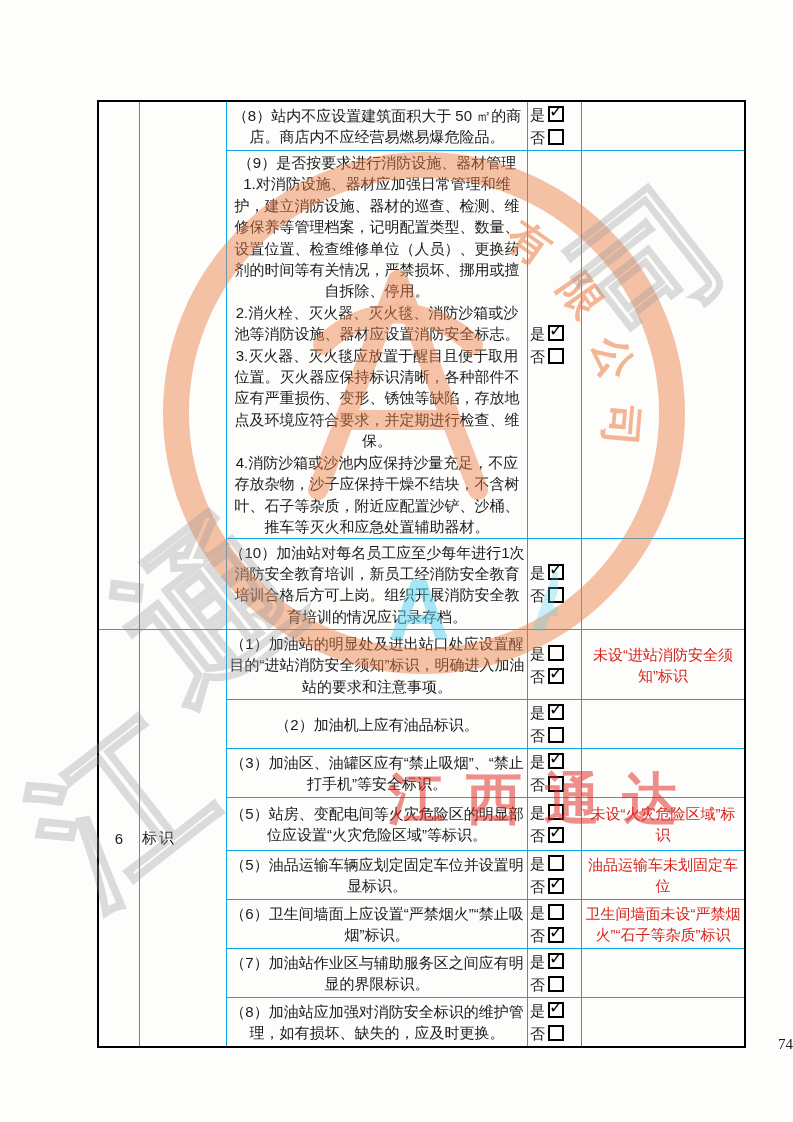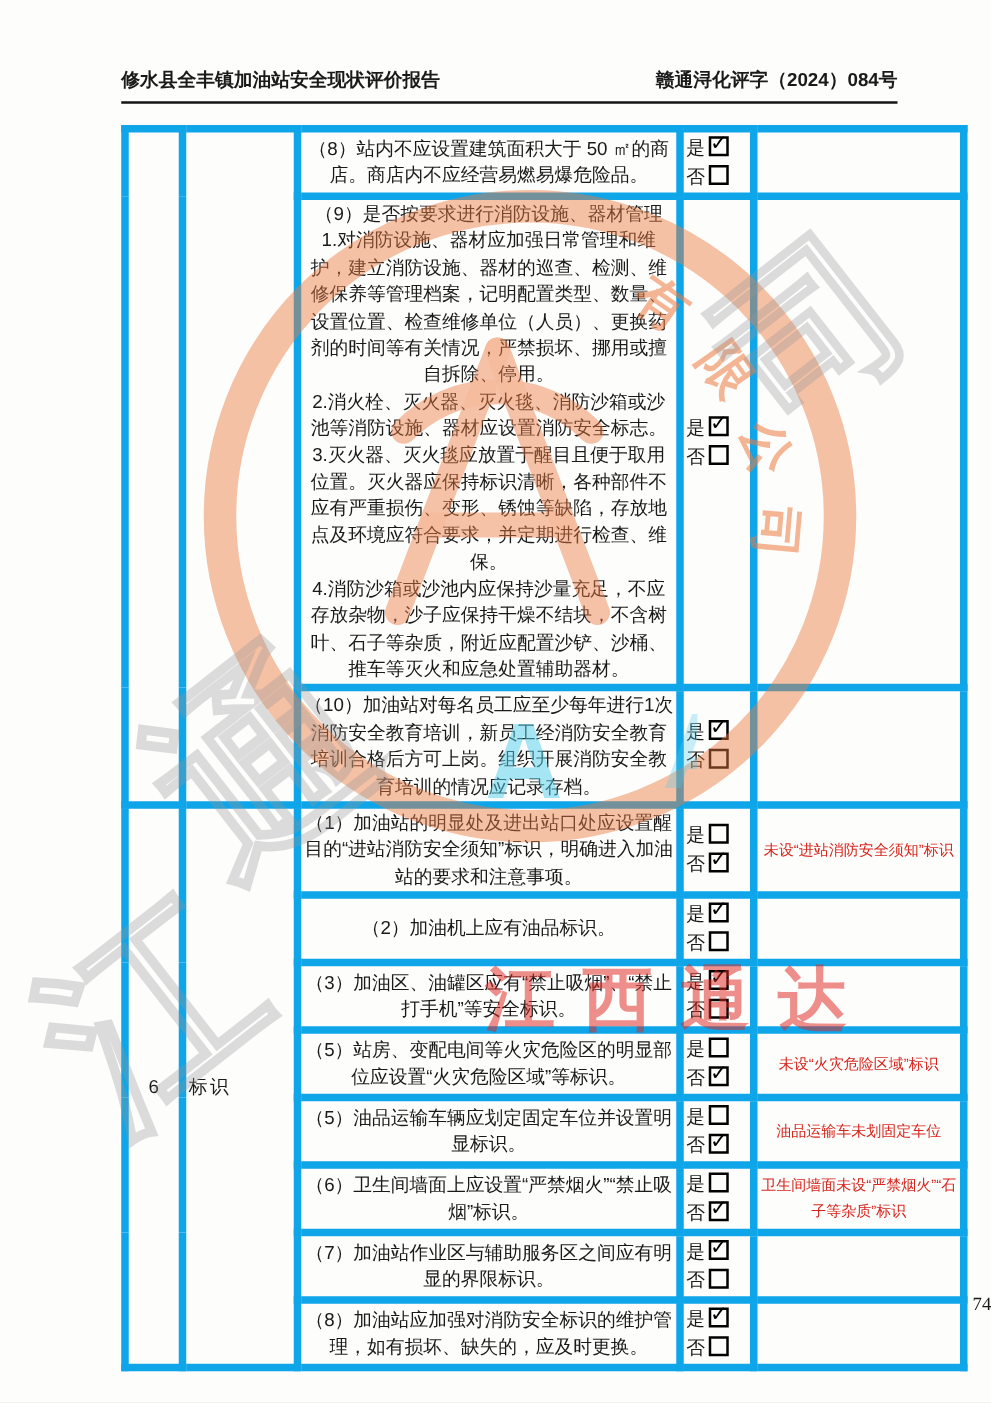--- a/index.html
+++ b/index.html
@@ -15,26 +15,26 @@
     padding-bottom:7px; border-bottom:2px solid #151515;
     font-size:15px; font-weight:bold; z-index:2;
   }
   
   table.checklist{
     position:absolute; left:97px; top:100px; width:621px;
     border-collapse:collapse; table-layout:fixed; z-index:1;
     background:transparent;
   }
   table.checklist{border:2.5px solid #000;}
-  table.checklist td{border:6px solid #0ea5e9; vertical-align:middle; padding:1px 2px;}
+  table.checklist td{border:1px solid #0ea5e9; vertical-align:middle; padding:1px 2px;}
   td.col-num{width:36px; text-align:center; font-size:15px;}
   td.col-cat{width:82px; text-align:left; font-size:15px; letter-spacing:2px;}
   td.col-text{width:296px; font-size:15px; line-height:21.4px; text-align:center; white-space:pre-line;}
   td.col-cb{width:49px; font-size:15px; line-height:23px; text-align:left; padding-left:5px;}
-  td.col-remark{width:158px; font-size:12px; line-height:21px; text-align:center; color:#d6251d; white-space:pre-line;}
+  td.col-remark{width:158px; font-size:15px; line-height:21px; text-align:center; color:#d6251d; white-space:pre-line;}
   .cb{
     display:inline-block; width:12px; height:12px; border:2px solid #000;
     margin-left:3px; vertical-align:-2px; position:relative; background:#fff0;
   }
   .cb.checked::after{
     content:"✓"; position:absolute; left:-1px; top:-8px;
     font-size:17px; font-weight:bold; color:#000;
   }
   
   .conclusion{
@@ -72,24 +72,20 @@
   .wm-cyan{
     font-size:86px; font-weight:bold; color:rgba(80,205,235,.5);
     font-family:"Liberation Sans",sans-serif;
   }
 </style>
 </head>
 <body>
 
 <div class="page">
 
-  <div class="header">
-    <span>修水县全丰镇加油站安全现状评价报告</span>
-    <span>赣通浔化评字（2024）084号</span>
-  </div>
 
   <table class="checklist" id="checklist">
     <tbody>
         <tr style="height: 45px;">
           <td class="col-num" rowspan="3"></td>
           <td class="col-cat" rowspan="3"></td>
           <td class="col-text">（8）站内不应设置建筑面积大于 50 ㎡的商店。商店内不应经营易燃易爆危险品。</td>
           <td class="col-cb">
             <div><span>是</span><span class="cb checked"></span></div>
             <div><span>否</span><span class="cb"></span></div>

